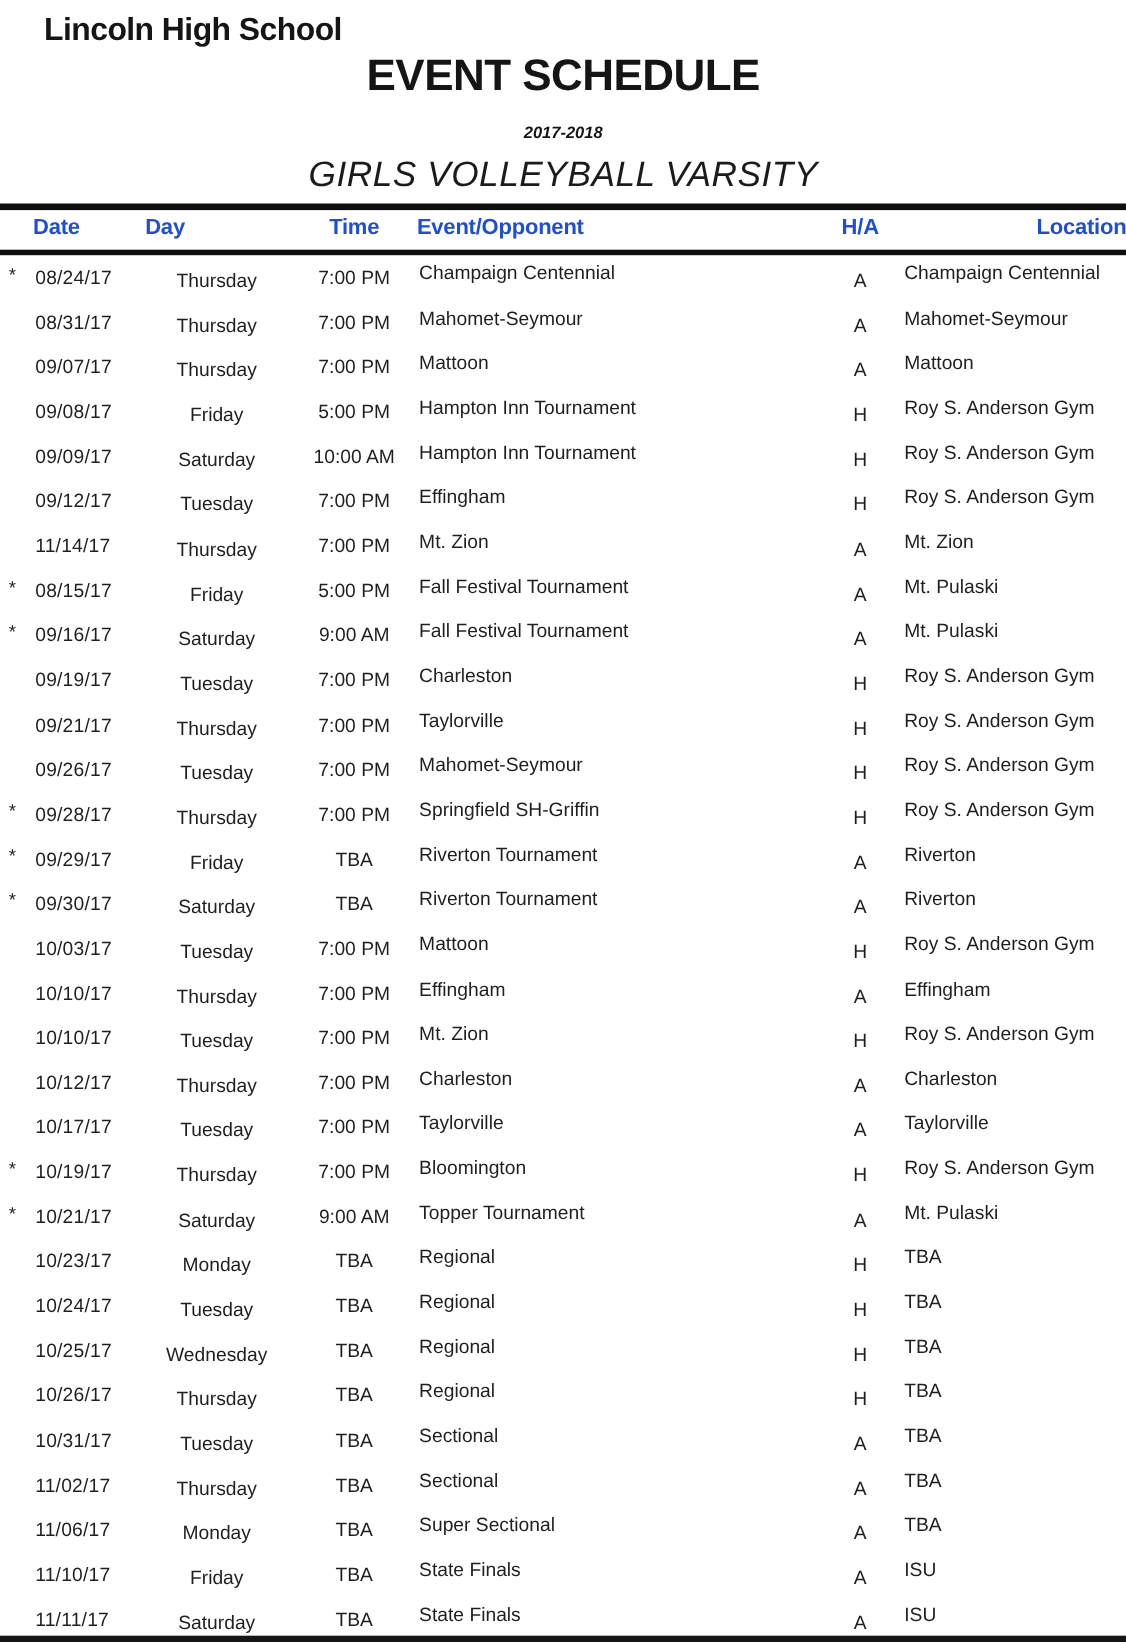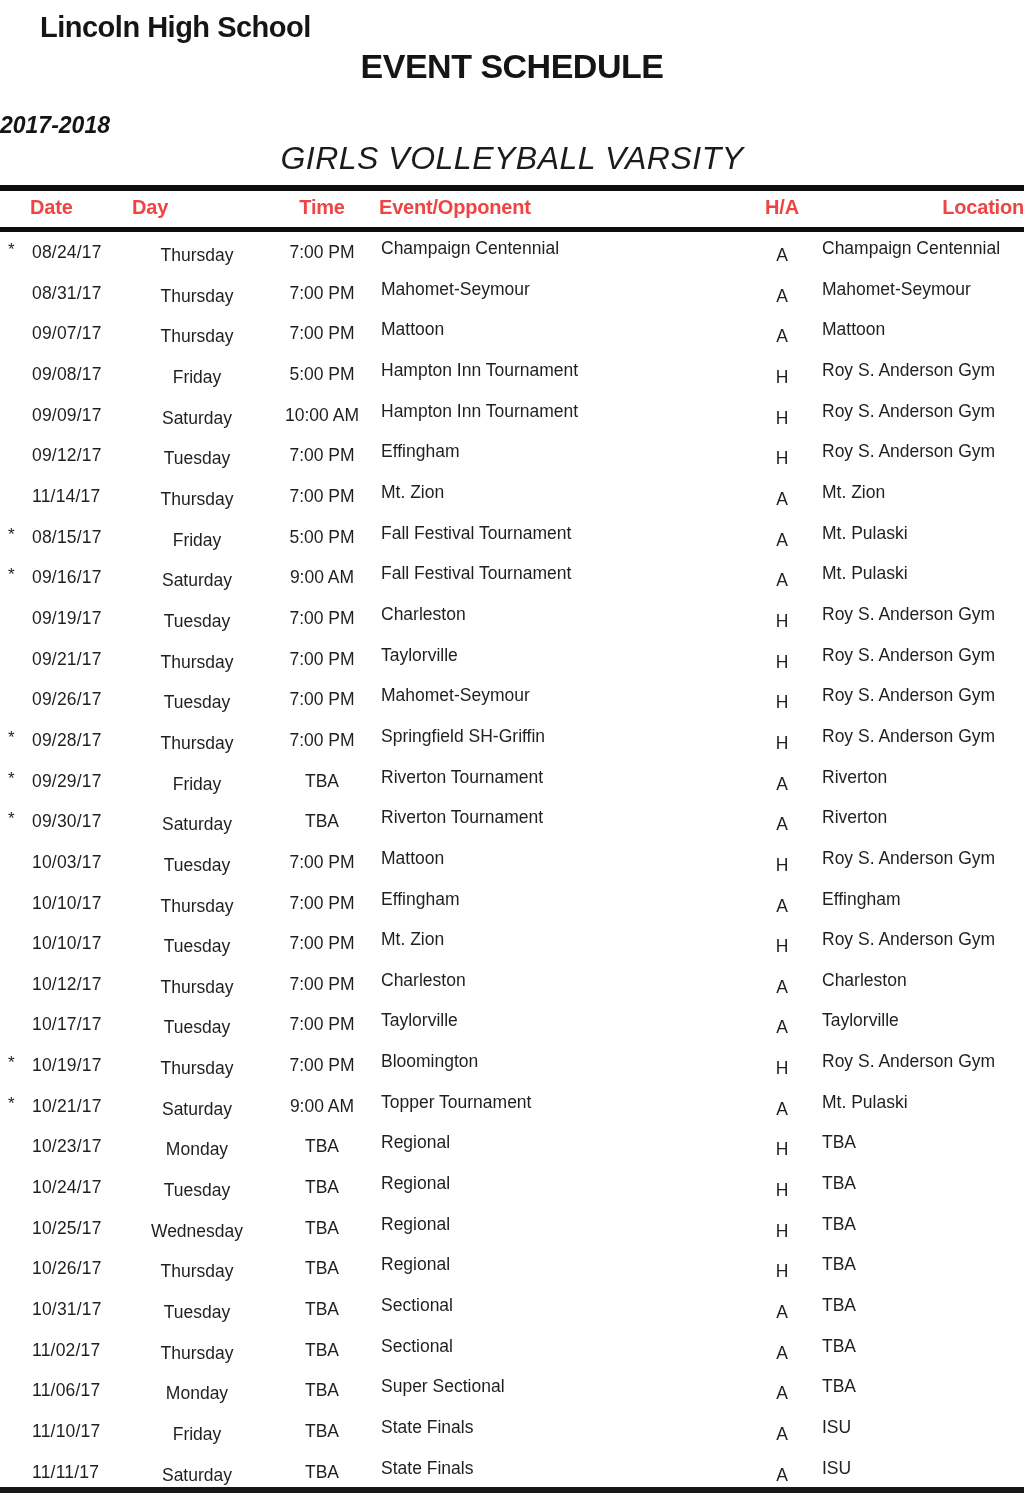--- a/index.html
+++ b/index.html
@@ -13,26 +13,26 @@
   .page { position: relative; width: 1024px; height: 1493px; background: #fff; }
 
   
   .school-name {
     position: absolute; top: 11px; left: 0; width: 100%;
     text-align: left; font-size: 29px; font-weight: bold;
     letter-spacing: -0.5px; color: #151515; margin-left: 40px;
   }
   .doc-title {
     position: absolute; top: 47px; left: 0; width: 100%;
-    text-align: center; font-size: 34px; font-weight: bold;
+    text-align: center; font-size: 40px; font-weight: bold;
     letter-spacing: -0.5px; color: #151515;
   }
   .season {
     position: absolute; top: 112px; left: 0; width: 100%;
-    font-size: 23px; font-weight: bold; font-style: italic;
+    text-align: center; font-size: 15px; font-weight: bold; font-style: italic;
     color: #151515;
   }
   .team-title {
     position: absolute; top: 140px; left: 0; width: 100%;
     text-align: center; font-size: 32px; font-style: italic;
     letter-spacing: 0.5px; color: #1b1b1b;
   }
 
   
   .rule-top    { position: absolute; top: 185px; left: 0; width: 1024px; height: 6px; background: #0e0e0e; }
@@ -42,21 +42,21 @@
   
   .grid {
     display: grid;
     grid-template-columns: 30px 92px 150px 100px 375px 70px auto;
     width: 1024px;
   }
 
   
   .col-headers {
     position: absolute; top: 196px; left: 0;
-    font-size: 20px; font-weight: bold; color: #ef4444;
+    font-size: 20px; font-weight: bold; color: #1d4ed8;
     letter-spacing: -0.2px;
   }
   .col-headers .h-date     { grid-column: 2; text-align: left; }
   .col-headers .h-day      { grid-column: 3; text-align: left; padding-left: 10px; }
   .col-headers .h-time     { grid-column: 4; text-align: center; }
   .col-headers .h-event    { grid-column: 5; text-align: left; padding-left: 7px; }
   .col-headers .h-ha       { grid-column: 6; text-align: center; }
   .col-headers .h-location { grid-column: 7; text-align: right; padding-left: 14px; }
 
   

